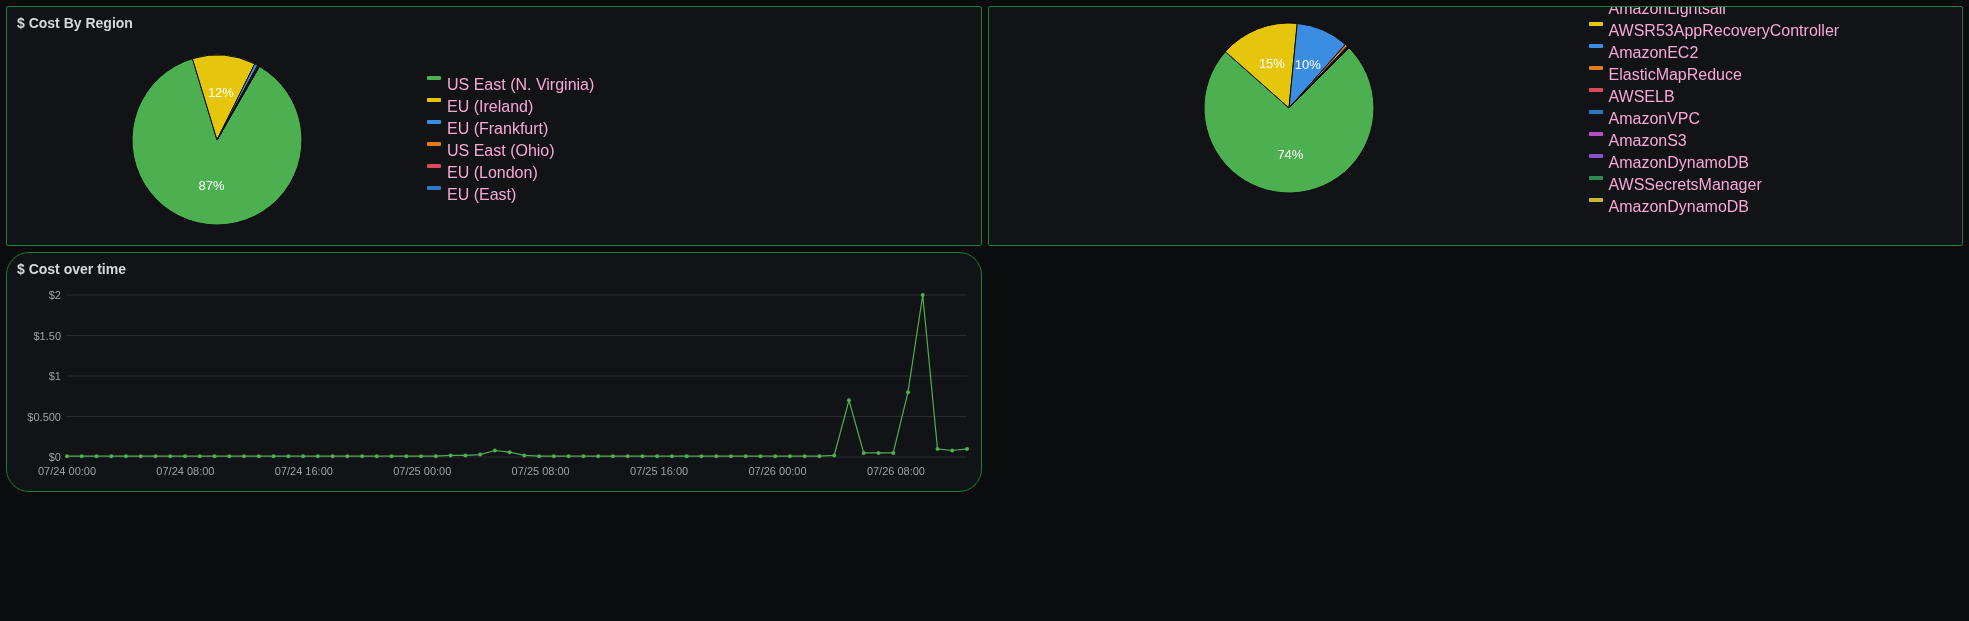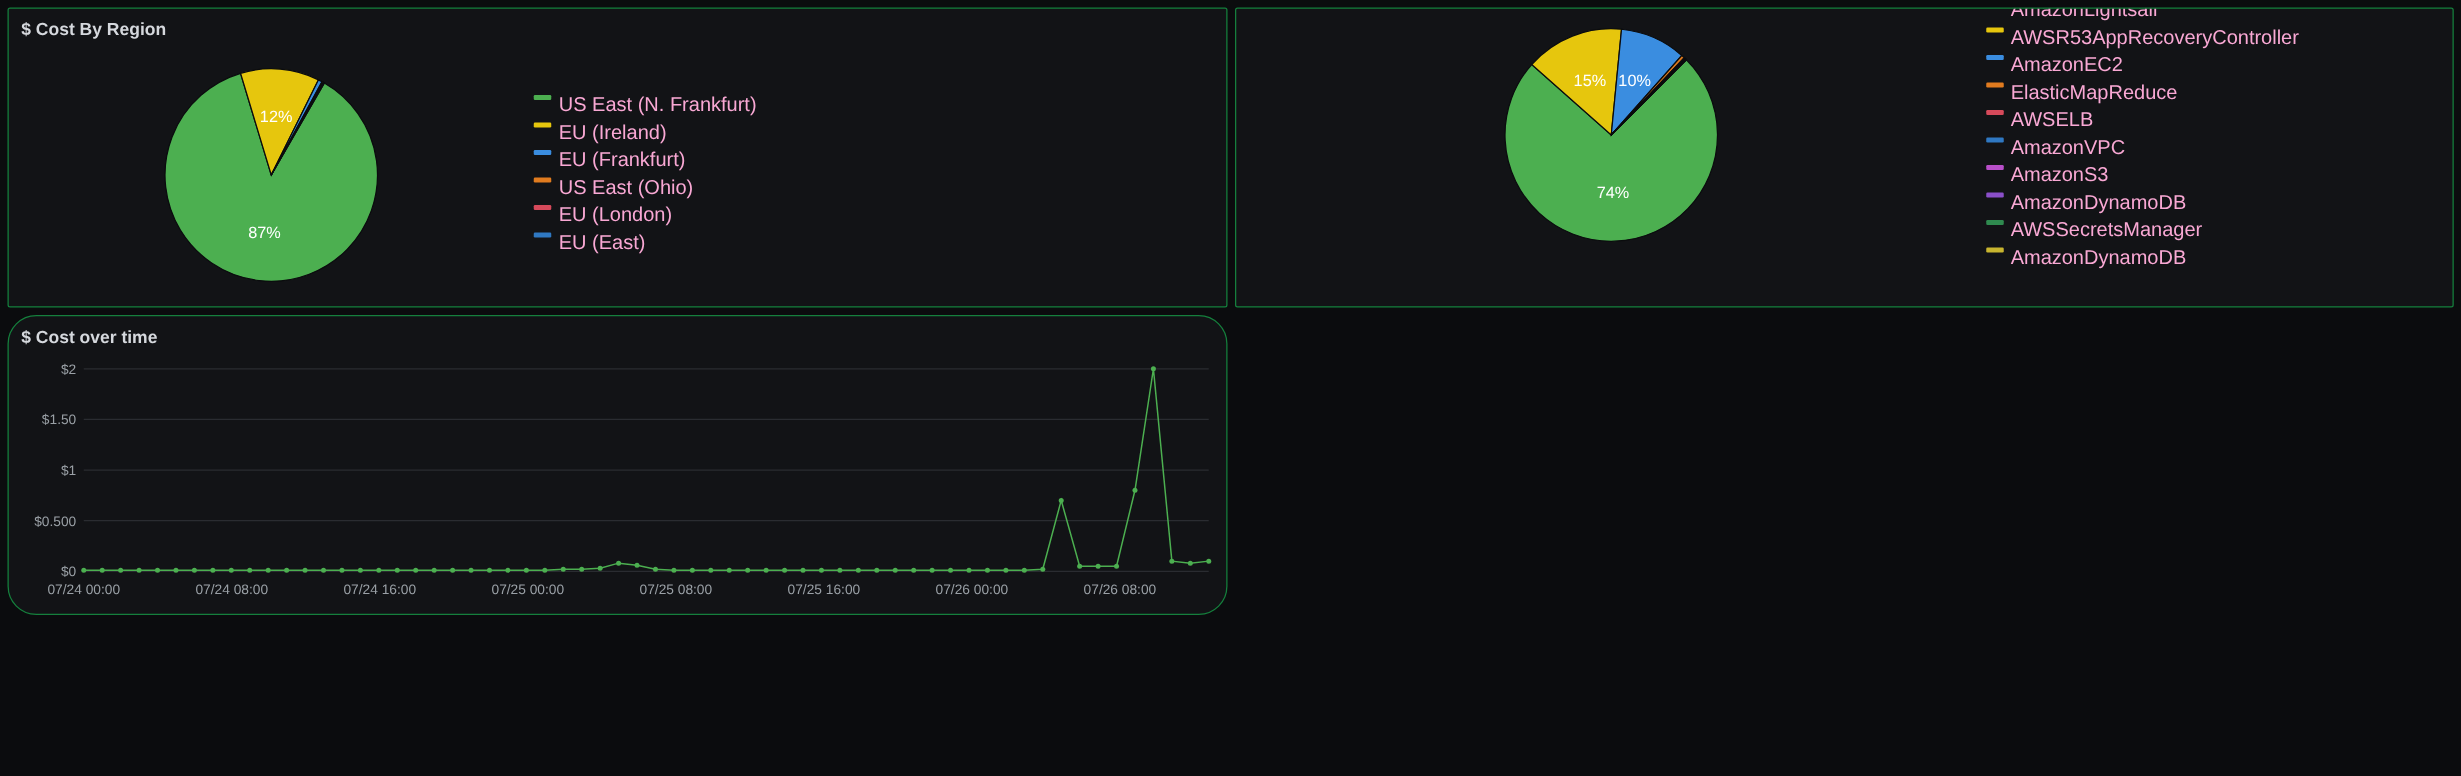--- a/index.html
+++ b/index.html
@@ -36,21 +36,21 @@
             <text x="103.91193917578583" y="52.413958830085676" text-anchor="middle" class="pie-slice-label">12%</text>
             <path d="M 100 95 L 137.79399023071892 18.864500379649954 A 85 85 0 0 1 140.63669745499647 20.34305913077415 Z" fill="#3a8de0" stroke="#0b0c0e" stroke-width="1"></path>
             <path d="M 100 95 L 140.63669745499647 20.34305913077415 A 85 85 0 0 1 141.5716310487264 20.85959608992836 Z" fill="#e07b1f" stroke="#0b0c0e" stroke-width="1"></path>
             <path d="M 100 95 L 141.5716310487264 20.85959608992836 A 85 85 0 0 1 142.03664529175217 21.12226010078942 Z" fill="#d64a5b" stroke="#0b0c0e" stroke-width="1"></path>
             <path d="M 100 95 L 142.03664529175217 21.12226010078942 A 85 85 0 0 1 142.50000000000006 21.38784067832276 Z" fill="#2f78c2" stroke="#0b0c0e" stroke-width="1"></path>
           </svg>
       </div>
       <div class="legend legend-right" id="legend-region">
           <div class="legend-item">
             <span class="swatch" style="background: rgb(76, 175, 80);"></span>
-            <span>US East (N. Frankfurt)</span>
+            <span>US East (N. Virginia)</span>
           </div>
           <div class="legend-item">
             <span class="swatch" style="background: rgb(230, 198, 13);"></span>
             <span>EU (Ireland)</span>
           </div>
           <div class="legend-item">
             <span class="swatch" style="background: rgb(58, 141, 224);"></span>
             <span>EU (Frankfurt)</span>
           </div>
           <div class="legend-item">

